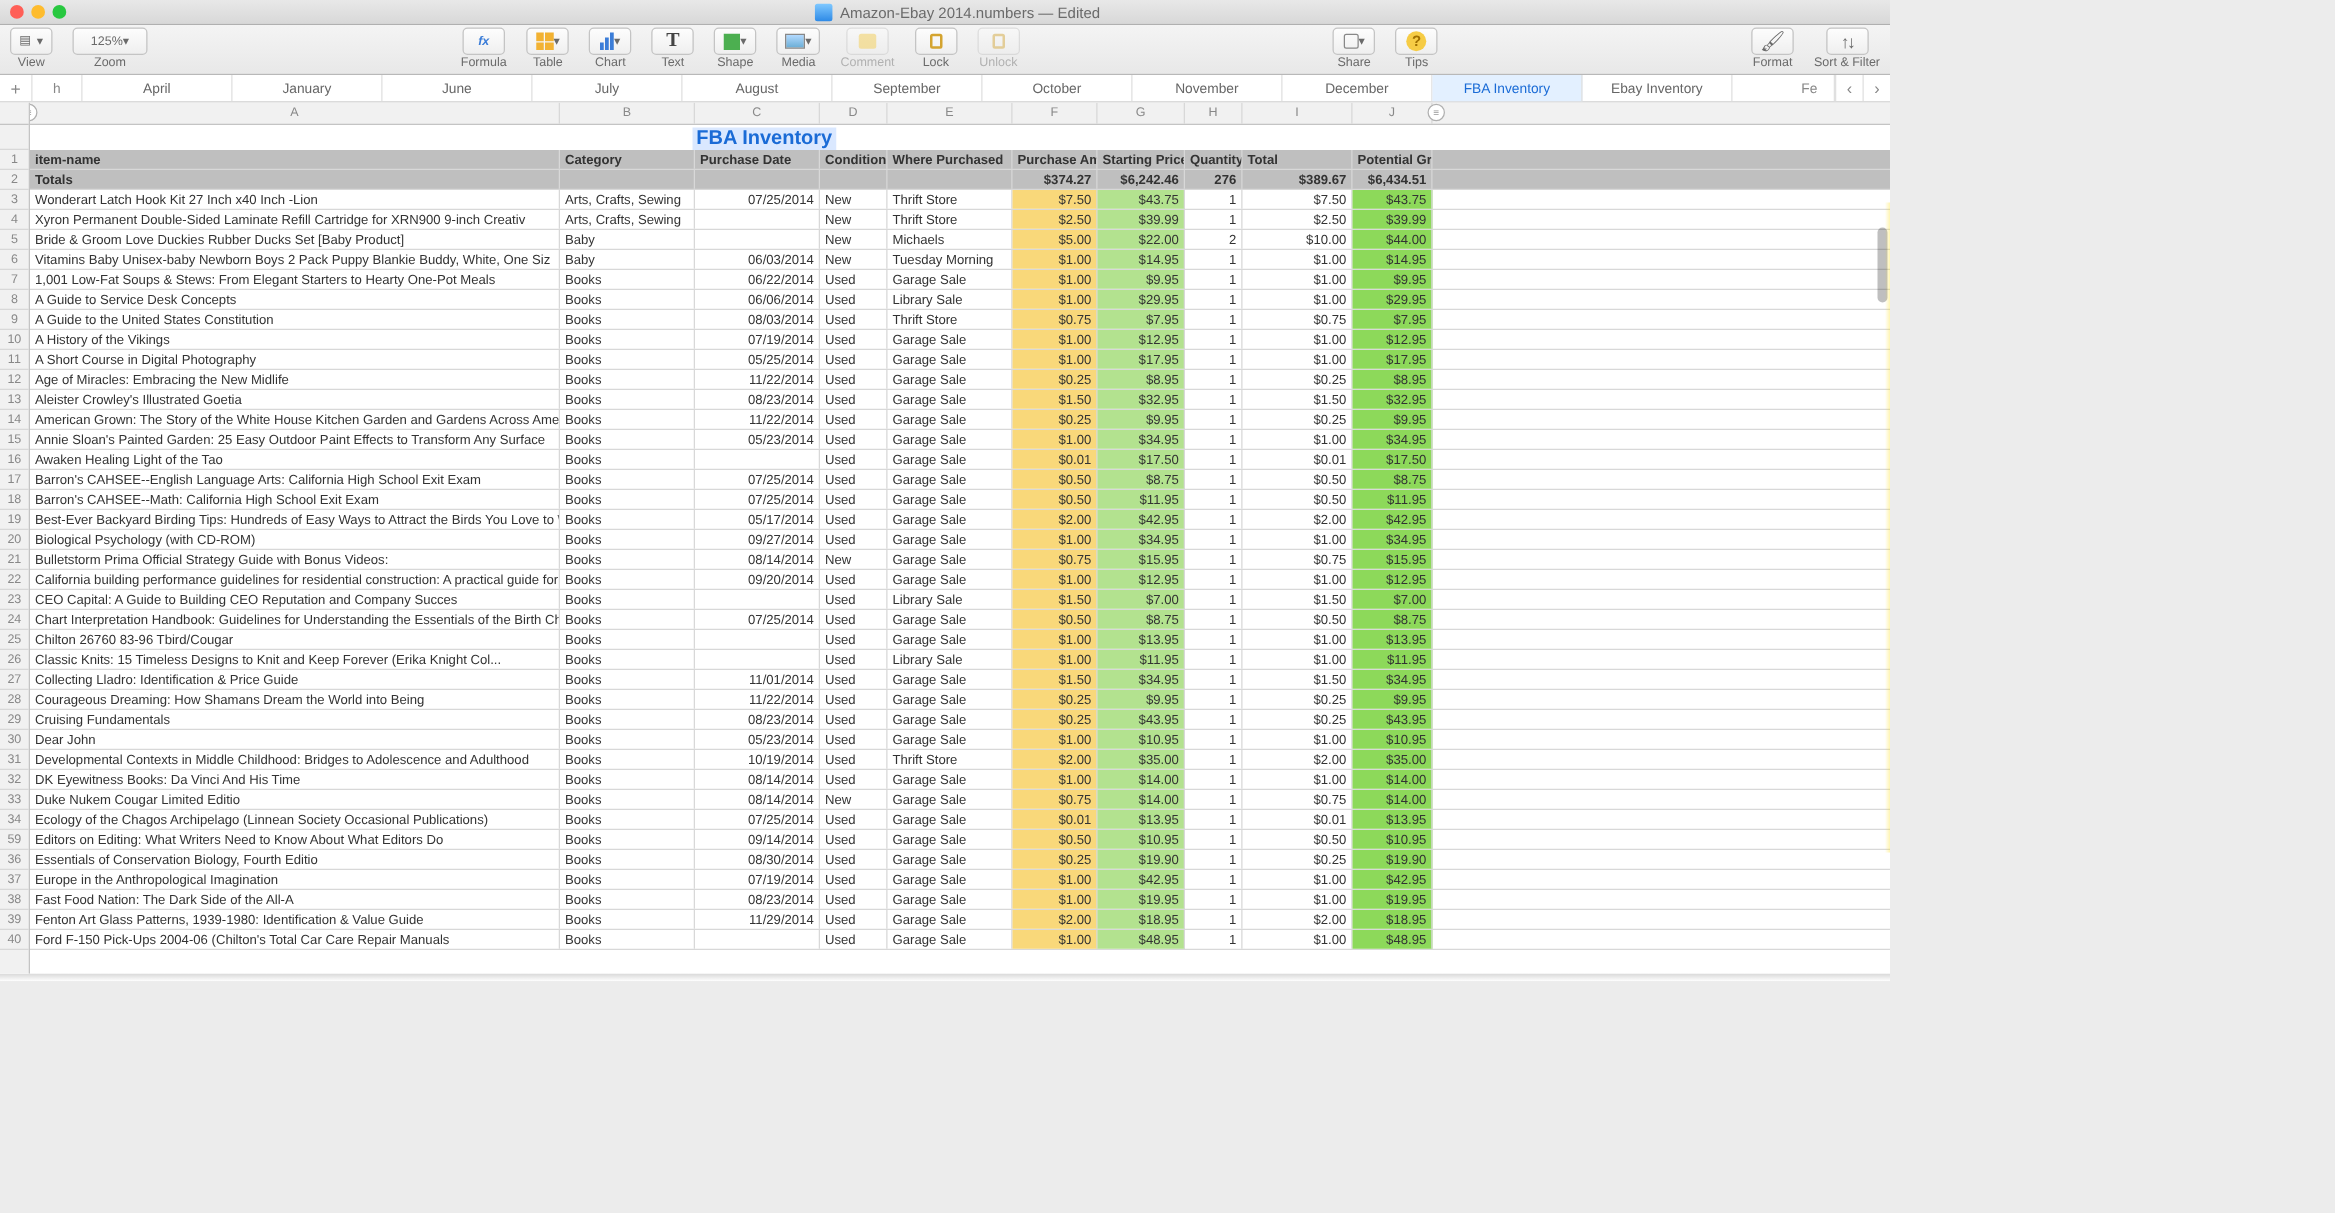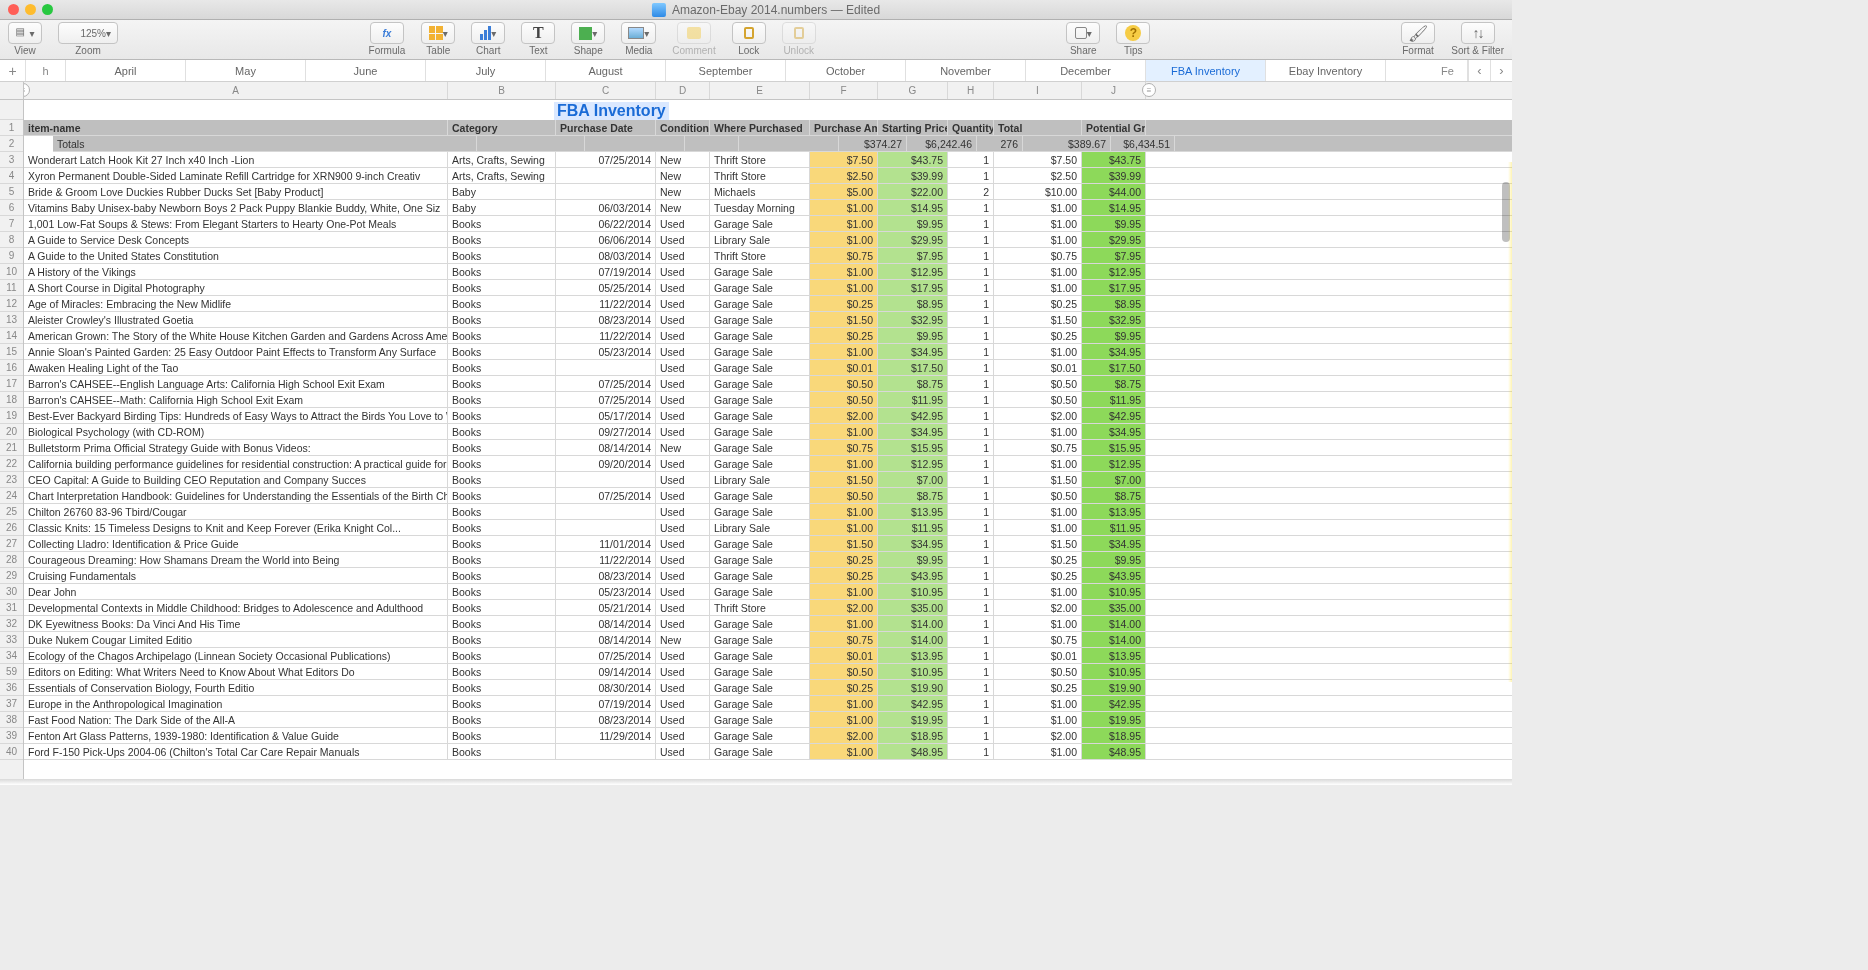--- a/index.html
+++ b/index.html
@@ -9,21 +9,21 @@
 .titlebar { height: 20px; background: linear-gradient(#e8e8e8,#d8d8d8); border-bottom: 1px solid #b0b0b0; display:flex; align-items:center; position: relative; }
 .traffic { display:flex; gap:6px; padding-left:8px;}
 .tdot{width:11px;height:11px;border-radius:50%;}
 .red{background:#ff5f57;} .yel{background:#febc2e;} .grn{background:#28c840;}
 .titletext { position:absolute; left:50%; transform:translateX(-50%); font-size:12px; color:#6a6a6a; display:flex; align-items:center; gap:6px;padding-left:20px;}
 .titletext .icon{ width:14px;height:14px; background:linear-gradient(#7fc8ff,#2e8ae6); border-radius:2px;}
 
 .toolbar { height: 40px; background: linear-gradient(#f4f4f4,#e8e8e8); border-bottom:1px solid #b8b8b8; display:flex; align-items:flex-start; padding: 2px 8px 0 8px; gap:16px; }
 .tool {display:flex; flex-direction:column; align-items:center; gap:1px; color:#6a6a6a; font-size:10px;}
 .tool .btn{ height:22px; min-width:34px; background:linear-gradient(#fdfdfd,#efefef); border:1px solid #c4c4c4; border-radius:4px; display:flex; align-items:center; justify-content:center; padding:0 6px; }
-.tool .btn.wide{min-width:60px;justify-content:flex-end;}
+.tool .btn.wide{min-width:60px;}
 .spacer{flex:1;}
 .toolicon{width:14px;height:14px;display:inline-block;}
 .fx{color:#3b7dd8;font-weight:bold;font-style:italic;font-size:10px;}
 .tableico{display:grid;grid-template-columns:1fr 1fr;grid-template-rows:1fr 1fr;gap:1px;width:14px;height:14px;}
 .tableico span{background:#f2b233;}
 .chartico{display:flex;align-items:flex-end;gap:1px;height:14px;}
 .chartico span{width:3px;background:#3b7dd8;}
 .textico{font-family:serif;font-size:16px;color:#444;font-weight:bold;}
 .shapeico{width:13px;height:13px;background:#4caf50;}
 .mediaico{width:16px;height:12px;background:linear-gradient(#b3daff,#6baed6);border:1px solid #888;}
@@ -52,21 +52,21 @@
 .colhdrs .ch{border-right:1px solid #d8d8d8;display:flex;align-items:center;justify-content:center;font-size:10px;color:#888;}
 .colhdrs .handle{width:14px;height:14px;border:1.5px solid #b0b0b0;border-radius:50%;background:#fff;position:absolute;left:-8px;top:1px;display:flex;align-items:center;justify-content:center;}
 .colhdrs .handle.right{left:auto;}
 .colhdrs .handle::after{content:"≡";font-size:8px;color:#999;}
 
 .chart-title{position:absolute;top:20px;left:530px;font-size:16px;font-weight:600;color:#1a6bd6;background:rgba(150,190,255,.35);padding:0 3px;}
 
 .datarows{position:absolute;top:38px;left:0;right:0;}
 .headerrow,.row{display:flex;height:16px;border-bottom:1px solid #d8d8d8;}
 .headerrow{background:#bfbfbf;font-weight:600;color:#333;}
-.totalsrow{background:#bfbfbf;font-weight:400;margin-left:29px;}
+.totalsrow{background:#bfbfbf;font-weight:700;}
 .cell{border-right:1px solid #d8d8d8;padding:0 4px;font-size:10.5px;display:flex;align-items:center;white-space:nowrap;overflow:hidden;}
 .cell.r{justify-content:flex-end;}
 .amber{background:#f9d87a;}
 .green1{background:#b3e28f;}
 .green2{background:#8dd95a;}
 .c-item{width:424px;} .c-cat{width:108px;} .c-date{width:100px;text-align:right;} .c-cond{width:54px;} .c-where{width:100px;} .c-amt{width:68px;} .c-start{width:70px;} .c-qty{width:46px;} .c-total{width:88px;} .c-gross{width:64px;}
 
 .scrollbar{position:absolute;right:2px;top:100px;width:8px;height:60px;background:rgba(0,0,0,.25);border-radius:4px;}
 .rightglow{position:absolute;right:0;top:80px;width:4px;height:520px;background:linear-gradient(90deg,transparent,rgba(255,220,0,.3));}
 
@@ -177,21 +177,21 @@
         </div>
         <span>Sort &amp; Filter</span>
       </div>
   </div>
 
   <div class="tabbar">
     <div class="tabadd">+</div>
     <div class="tab partial">h</div>
     <div id="tabs-container" style="display:flex;flex:1;">
         <div class="tab">April</div>
-        <div class="tab">May</div>
+        <div class="tab">January</div>
         <div class="tab">June</div>
         <div class="tab">July</div>
         <div class="tab">August</div>
         <div class="tab">September</div>
         <div class="tab">October</div>
         <div class="tab">November</div>
         <div class="tab">December</div>
         <div class="tab active">FBA Inventory</div>
         <div class="tab">Ebay Inventory</div>
       </div>
@@ -620,21 +620,21 @@
             <div class="cell c-where">Garage Sale</div>
             <div class="cell c-amt r amber">$1.00</div>
             <div class="cell c-start r green1">$10.95</div>
             <div class="cell c-qty r">1</div>
             <div class="cell c-total r">$1.00</div>
             <div class="cell c-gross r green2">$10.95</div>
           </div>
           <div class="row">
             <div class="cell c-item">Developmental Contexts in Middle Childhood: Bridges to Adolescence and Adulthood</div>
             <div class="cell c-cat">Books</div>
-            <div class="cell c-date r">05/21/2014</div>
+            <div class="cell c-date r">10/19/2014</div>
             <div class="cell c-cond">Used</div>
             <div class="cell c-where">Thrift Store</div>
             <div class="cell c-amt r amber">$2.00</div>
             <div class="cell c-start r green1">$35.00</div>
             <div class="cell c-qty r">1</div>
             <div class="cell c-total r">$2.00</div>
             <div class="cell c-gross r green2">$35.00</div>
           </div>
           <div class="row">
             <div class="cell c-item">DK Eyewitness Books: Da Vinci And His Time</div>

